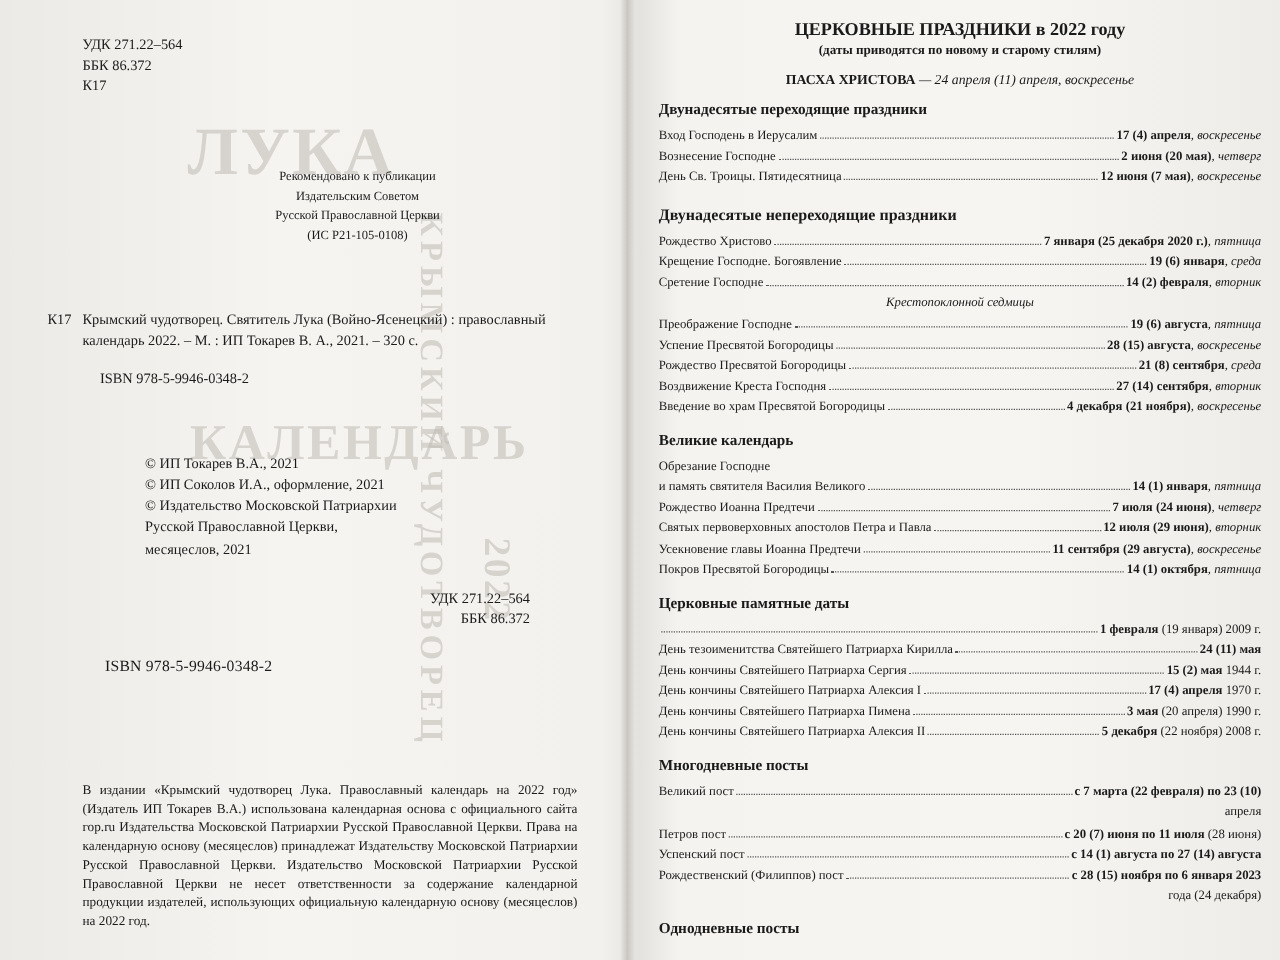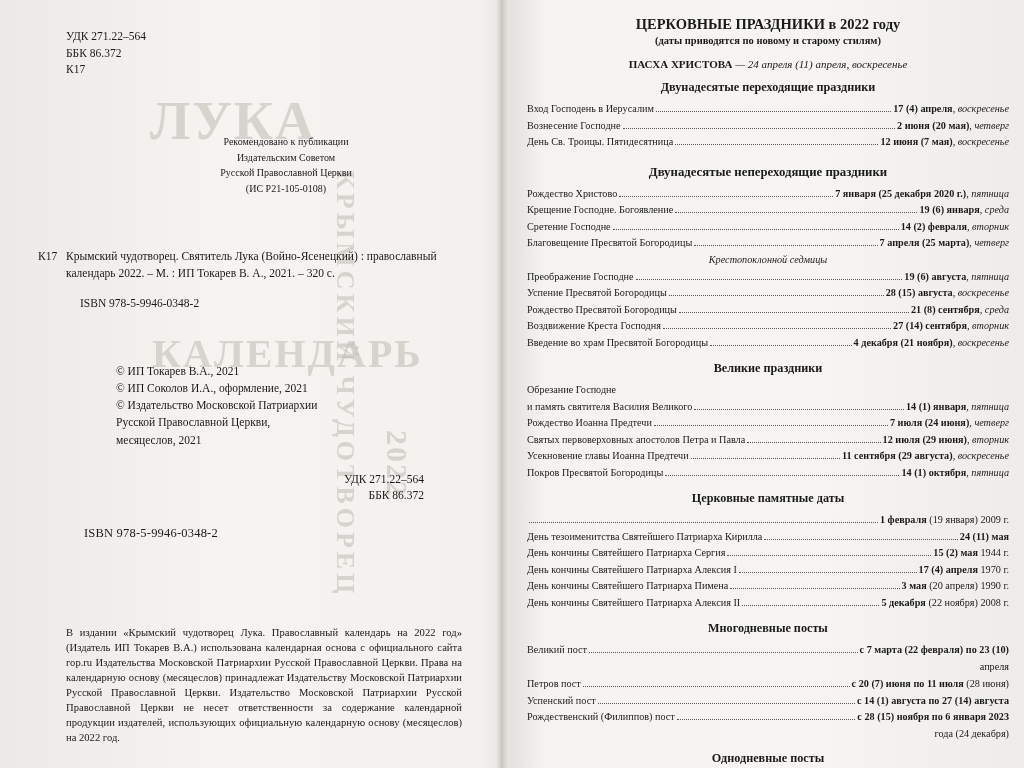--- a/index.html
+++ b/index.html
@@ -105,21 +105,21 @@
     margin-bottom: 12px;
   }
   .r-pascha {
     text-align: center;
     font-size: 11px;
     font-weight: bold;
     margin: 8px 0 8px 0;
   }
   .r-pascha i { font-weight: normal; font-style: italic; }
   .sec-head {
-    text-align: center;
+    text-align: left;
     font-weight: bold;
     font-size: 12.2px;
     margin: 10px 0 6px 0;
   }
   .sec-head.big { font-size: 12.8px; margin-top: 14px; }
   .rows { margin: 0 0 4px 0; }
   .row {
     display: flex;
     align-items: baseline;
     font-size: 10.2px;
@@ -250,25 +250,20 @@
           <div class="row">
             <span class="lbl">Крещение Господне. Богоявление</span>
             <span class="dots"></span>
             <span class="val"><span>19 (6) января</span><i>, среда</i></span>
           </div>
           <div class="row">
             <span class="lbl">Сретение Господне</span>
             <span class="dots"></span>
             <span class="val"><span>14 (2) февраля</span><i>, вторник</i></span>
           </div>
-          <div class="row">
-            <span class="lbl">Благовещение Пресвятой Богородицы</span>
-            <span class="dots"></span>
-            <span class="val"><span>7 апреля (25 марта)</span><i>, четверг</i></span>
-          </div>
           <div class="cont">Крестопоклонной седмицы</div>
           <div class="row">
             <span class="lbl">Преображение Господне</span>
             <span class="dots"></span>
             <span class="val"><span>19 (6) августа</span><i>, пятница</i></span>
           </div>
           <div class="row">
             <span class="lbl">Успение Пресвятой Богородицы</span>
             <span class="dots"></span>
             <span class="val"><span>28 (15) августа</span><i>, воскресенье</i></span>
@@ -282,21 +277,21 @@
             <span class="lbl">Воздвижение Креста Господня</span>
             <span class="dots"></span>
             <span class="val"><span>27 (14) сентября</span><i>, вторник</i></span>
           </div>
           <div class="row">
             <span class="lbl">Введение во храм Пресвятой Богородицы</span>
             <span class="dots"></span>
             <span class="val"><span>4 декабря (21 ноября)</span><i>, воскресенье</i></span>
           </div>
         </div>
-        <div class="sec-head">Великие праздники</div>
+        <div class="sec-head">Великие календарь</div>
         <div class="plain-line">Обрезание Господне</div>
         <div class="rows">
           <div class="row">
             <span class="lbl">и память святителя Василия Великого</span>
             <span class="dots"></span>
             <span class="val"><span>14 (1) января</span><i>, пятница</i></span>
           </div>
           <div class="row">
             <span class="lbl">Рождество Иоанна Предтечи</span>
             <span class="dots"></span>

